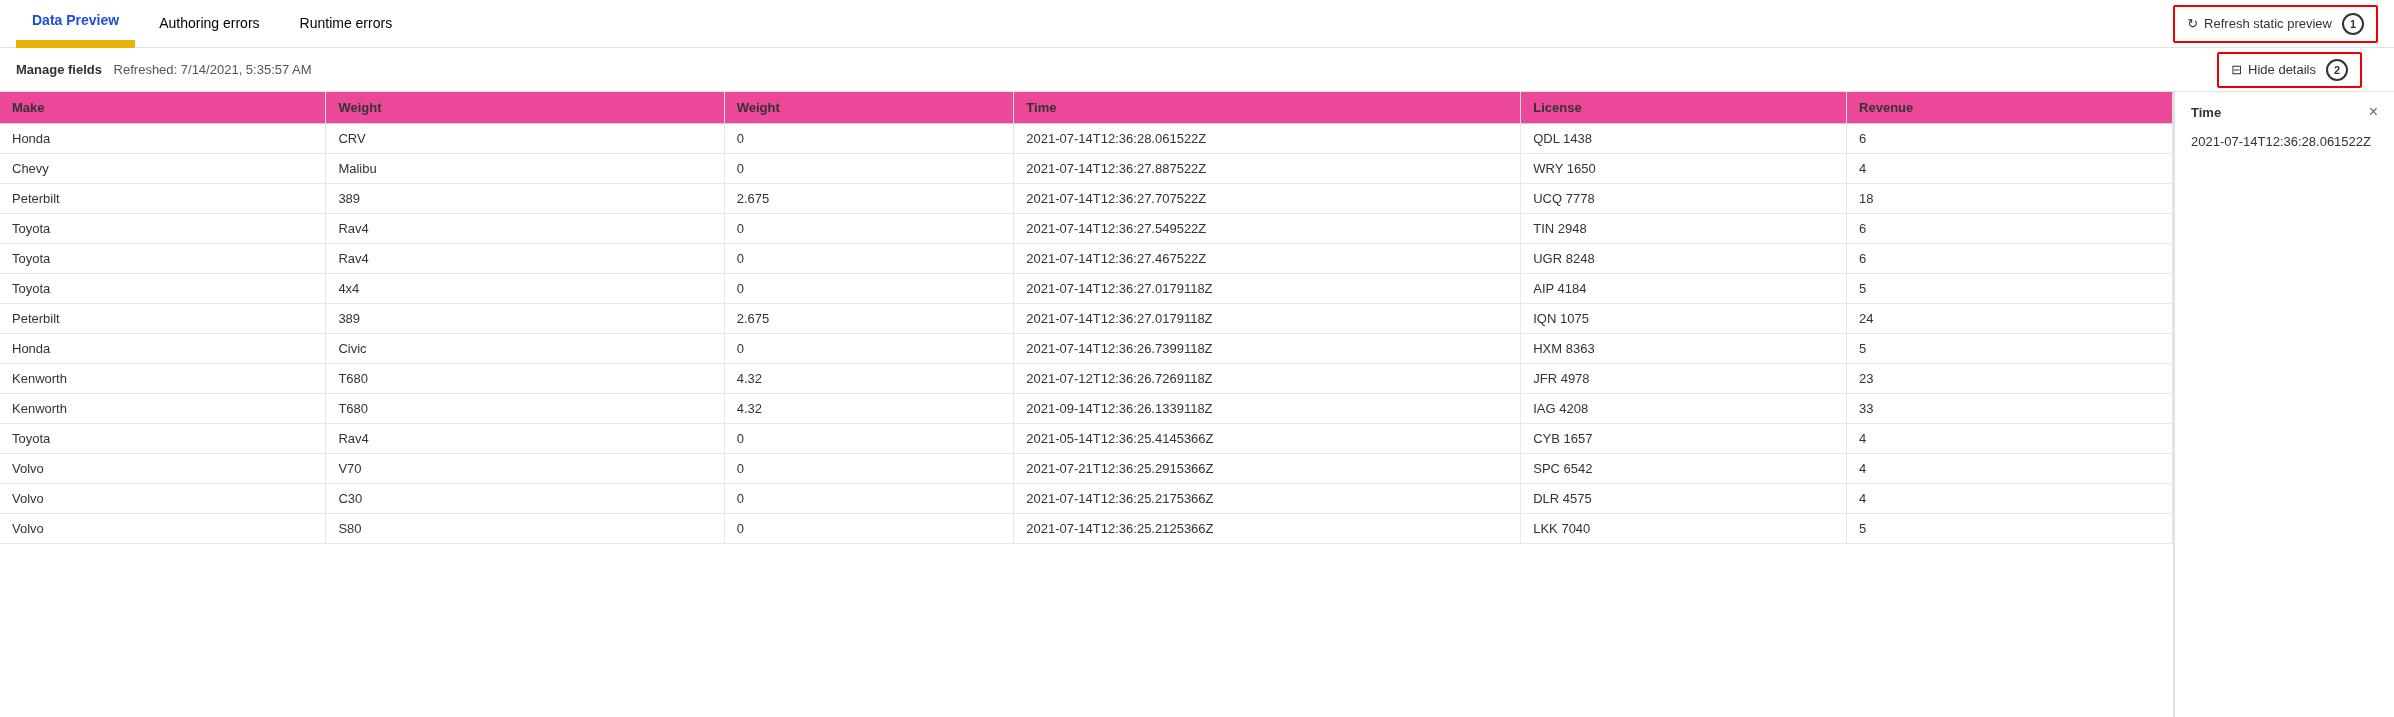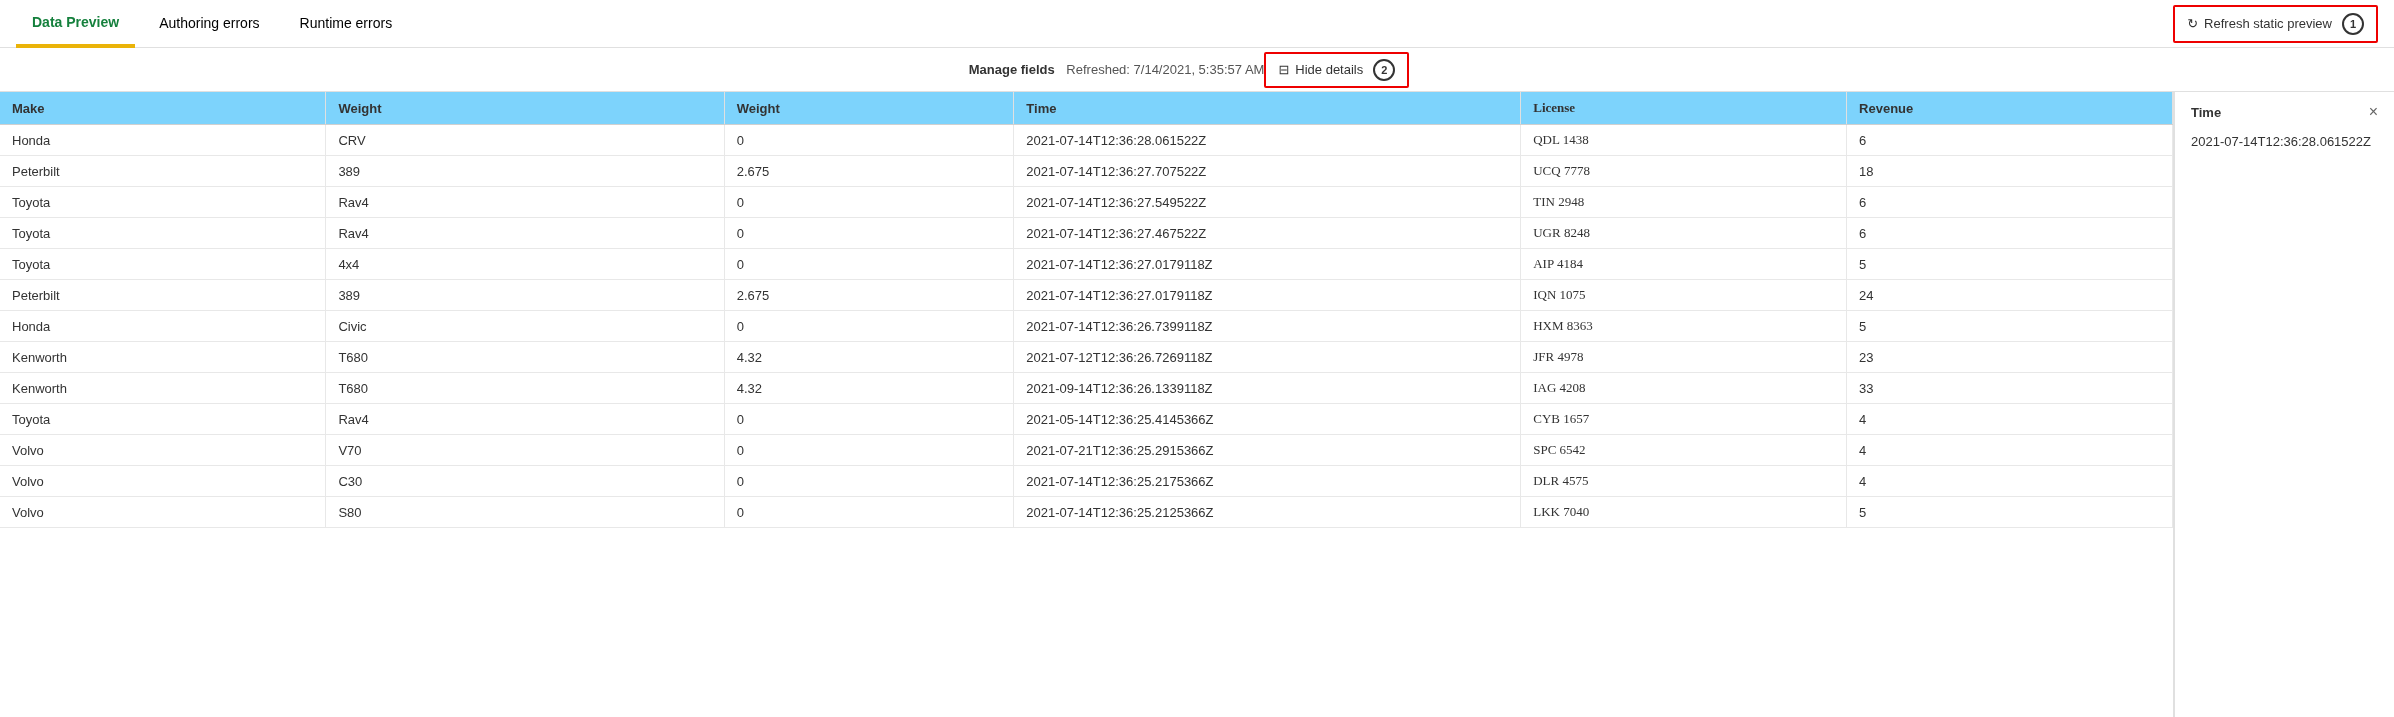--- a/index.html
+++ b/index.html
@@ -28,22 +28,22 @@
       font-size: 14px;
       color: #000000;
       border-bottom: 2px solid transparent;
       margin-right: 8px;
       white-space: nowrap;
       height: 48px;
       display: flex;
       align-items: center;
     }
     .tab.active {
-      color: #15803d;
-      border-bottom: 4px solid #eab308;
+      color: #1d4ed8;
+      border-bottom: 8px solid #eab308;
       font-weight: 600;
     }
 
     .refresh-btn {
       position: absolute;
       right: 16px;
       top: 50%;
       transform: translateY(-50%);
       display: flex;
       align-items: center;
@@ -54,21 +54,21 @@
       cursor: pointer;
       font-size: 13px;
       background: #fff;
       color: #333;
     }
 
     
     .manage-bar {
       display: flex;
       align-items: center;
-      justify-content: center;
+      justify-content: space-between;
       padding: 10px 16px;
       border-bottom: 1px solid #e0e0e0;
       height: 44px;
     }
     .manage-title {
       font-size: 13px;
       font-weight: 600;
     }
     .manage-refreshed {
       font-size: 13px;
@@ -103,21 +103,21 @@
       border-right: 1px solid #e0e0e0;
     }
 
     table {
       width: 100%;
       border-collapse: collapse;
       table-layout: fixed;
     }
 
     thead tr {
-      background: #7dd3fc;
+      background: #ec4899;
     }
 
     th {
       text-align: left;
       padding: 8px 12px;
       font-weight: 600;
       font-size: 13px;
       border-bottom: 1px solid #d0d0d0;
       border-right: 1px solid #e0e0e0;
       color: #333;
@@ -134,21 +134,21 @@
       white-space: nowrap;
       overflow: hidden;
       text-overflow: ellipsis;
     }
 
     
     .col-make   { width: 180px; }
     .col-model  { width: 220px; }
     .col-weight { width: 160px; }
     .col-time   { width: 280px; }
-    .col-license{ width: 180px; font-family: Liberation Serif, serif; }
+    .col-license{ width: 180px; }
     .col-revenue{ width: 180px; }
 
     
     .detail-panel {
       width: 220px;
       min-width: 220px;
       padding: 12px 16px;
       border-left: 1px solid #e0e0e0;
       position: relative;
     }
@@ -239,20 +239,28 @@
       <tbody id="table-body">
       <tr>
             <td class="col-make">Honda</td>
             <td class="col-model">CRV</td>
             <td class="col-weight">0</td>
             <td class="col-time">2021-07-14T12:36:28.061522Z</td>
             <td class="col-license">QDL 1438</td>
             <td class="col-revenue">6</td>
           </tr>
           <tr>
+            <td class="col-make">Chevy</td>
+            <td class="col-model">Malibu</td>
+            <td class="col-weight">0</td>
+            <td class="col-time">2021-07-14T12:36:27.887522Z</td>
+            <td class="col-license">WRY 1650</td>
+            <td class="col-revenue">4</td>
+          </tr>
+          <tr>
             <td class="col-make">Peterbilt</td>
             <td class="col-model">389</td>
             <td class="col-weight">2.675</td>
             <td class="col-time">2021-07-14T12:36:27.707522Z</td>
             <td class="col-license">UCQ 7778</td>
             <td class="col-revenue">18</td>
           </tr>
           <tr>
             <td class="col-make">Toyota</td>
             <td class="col-model">Rav4</td>

